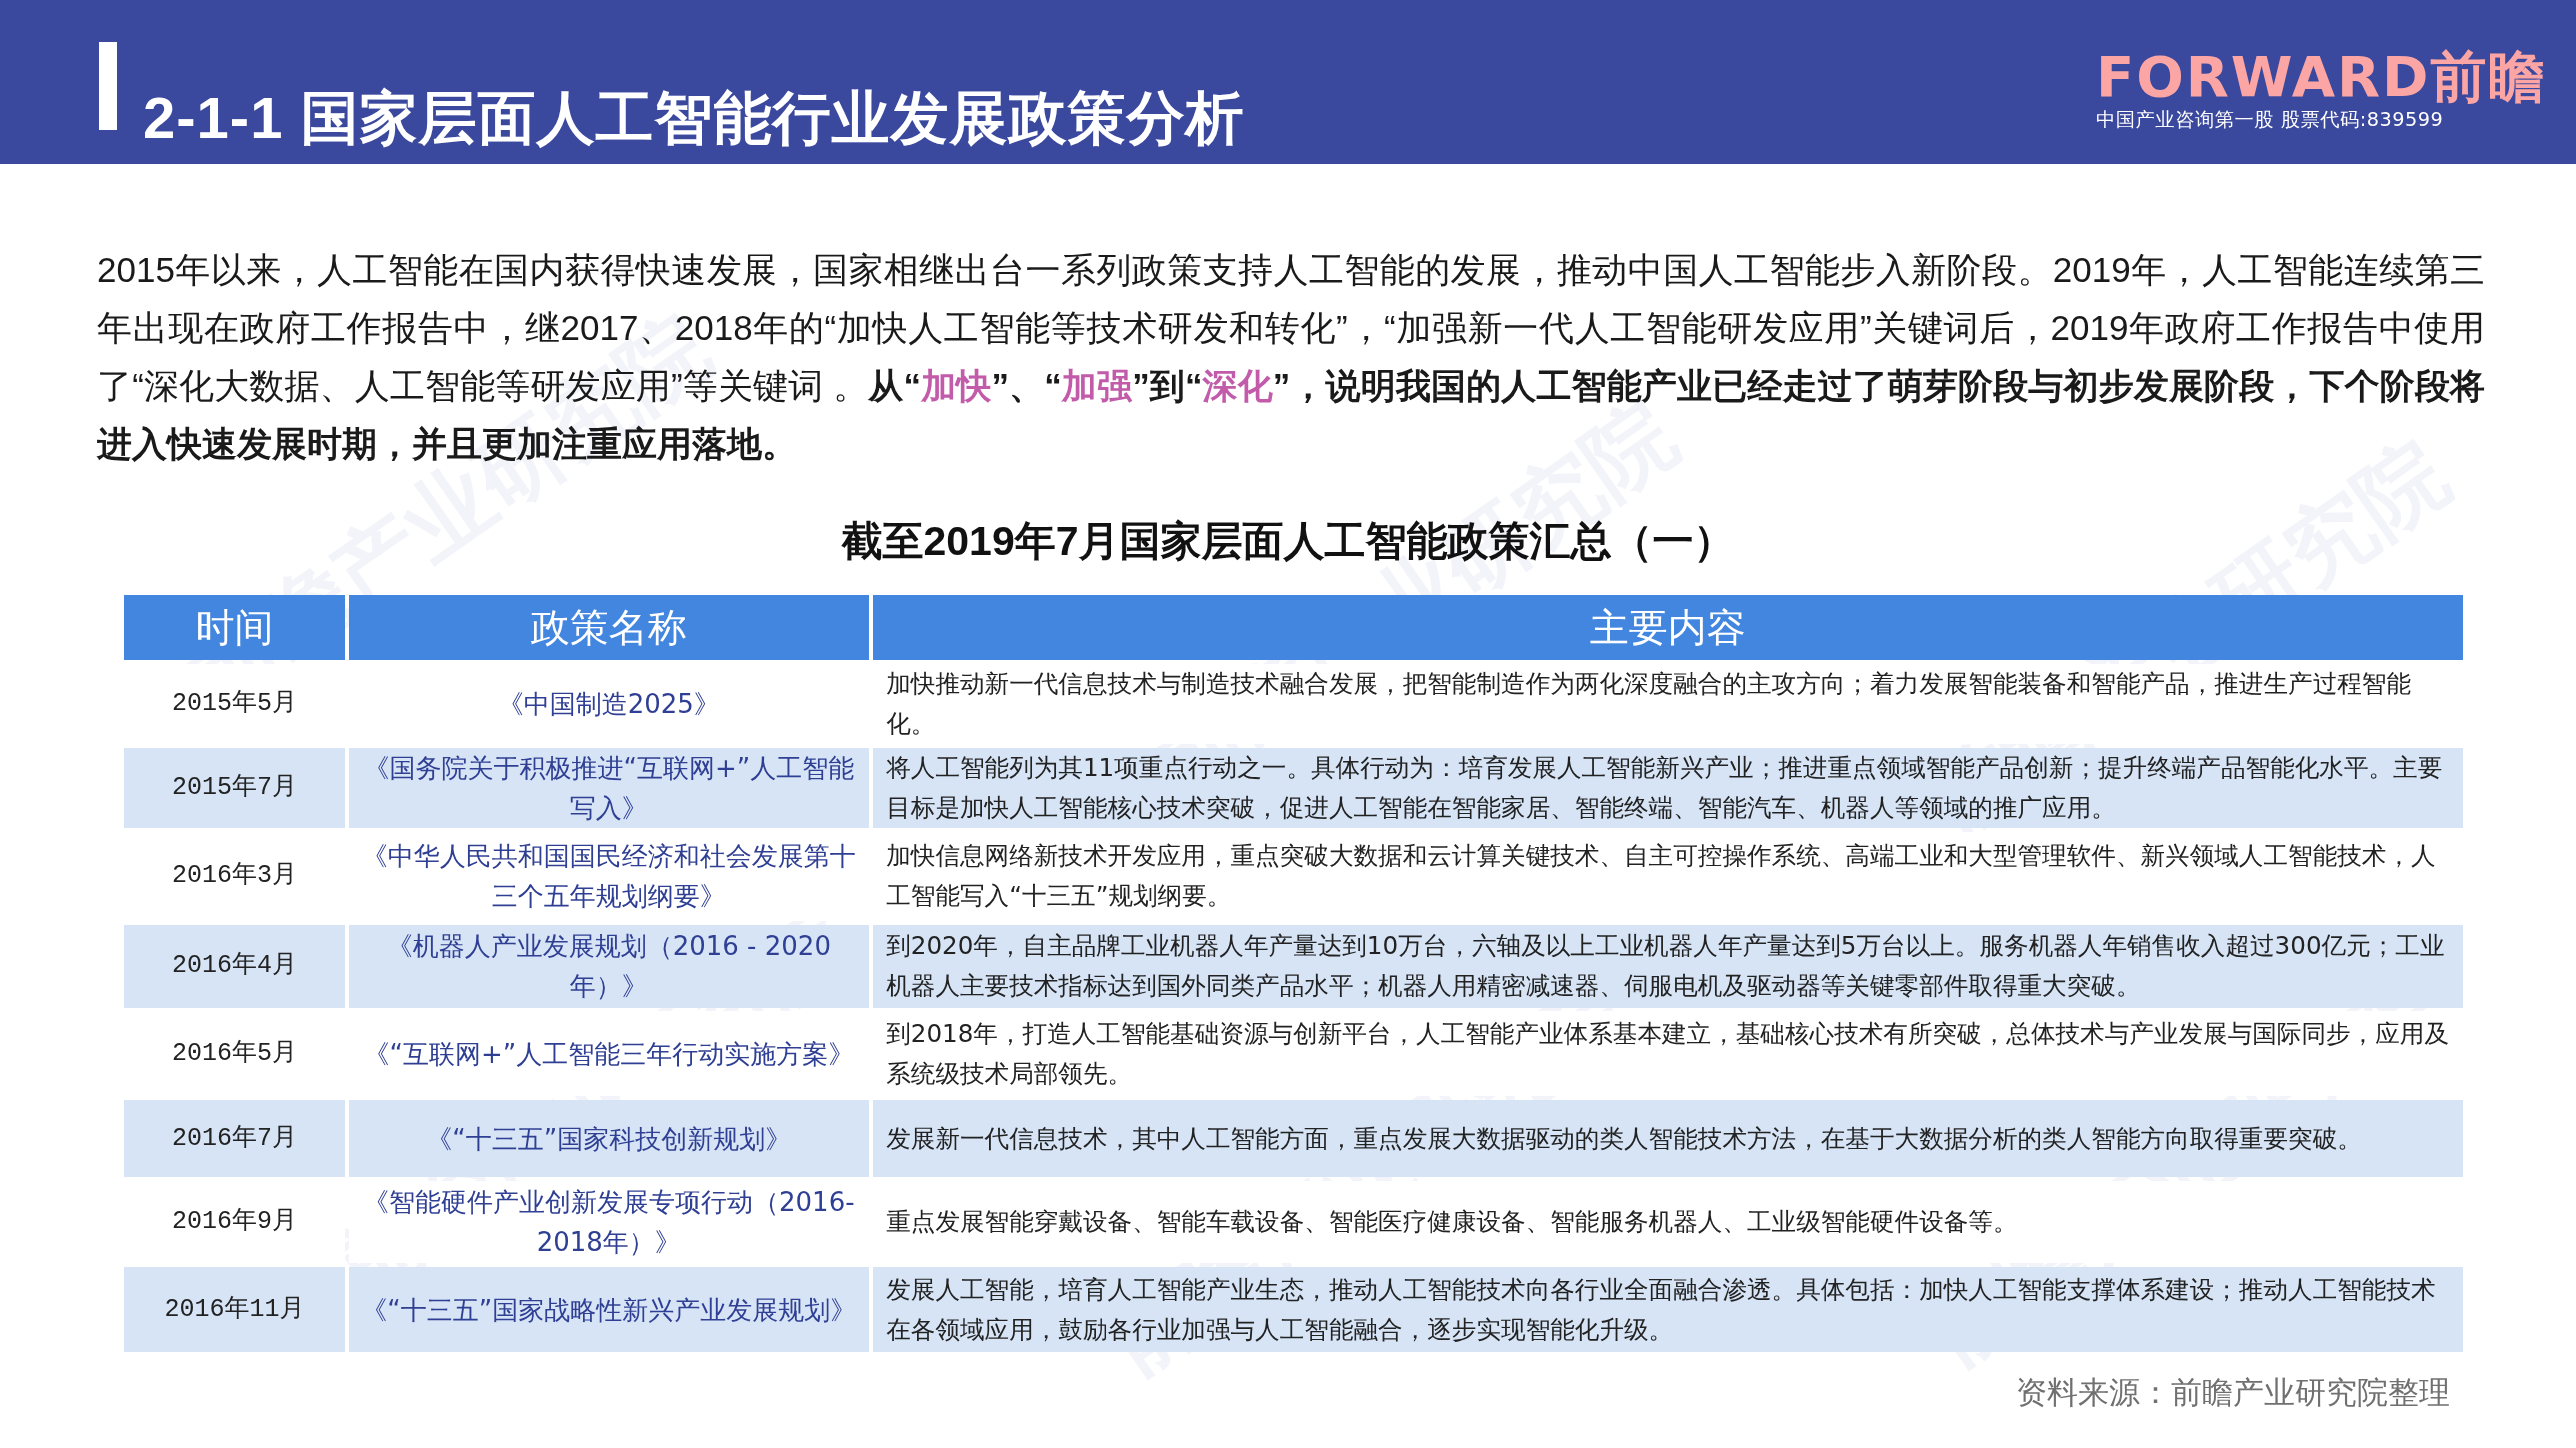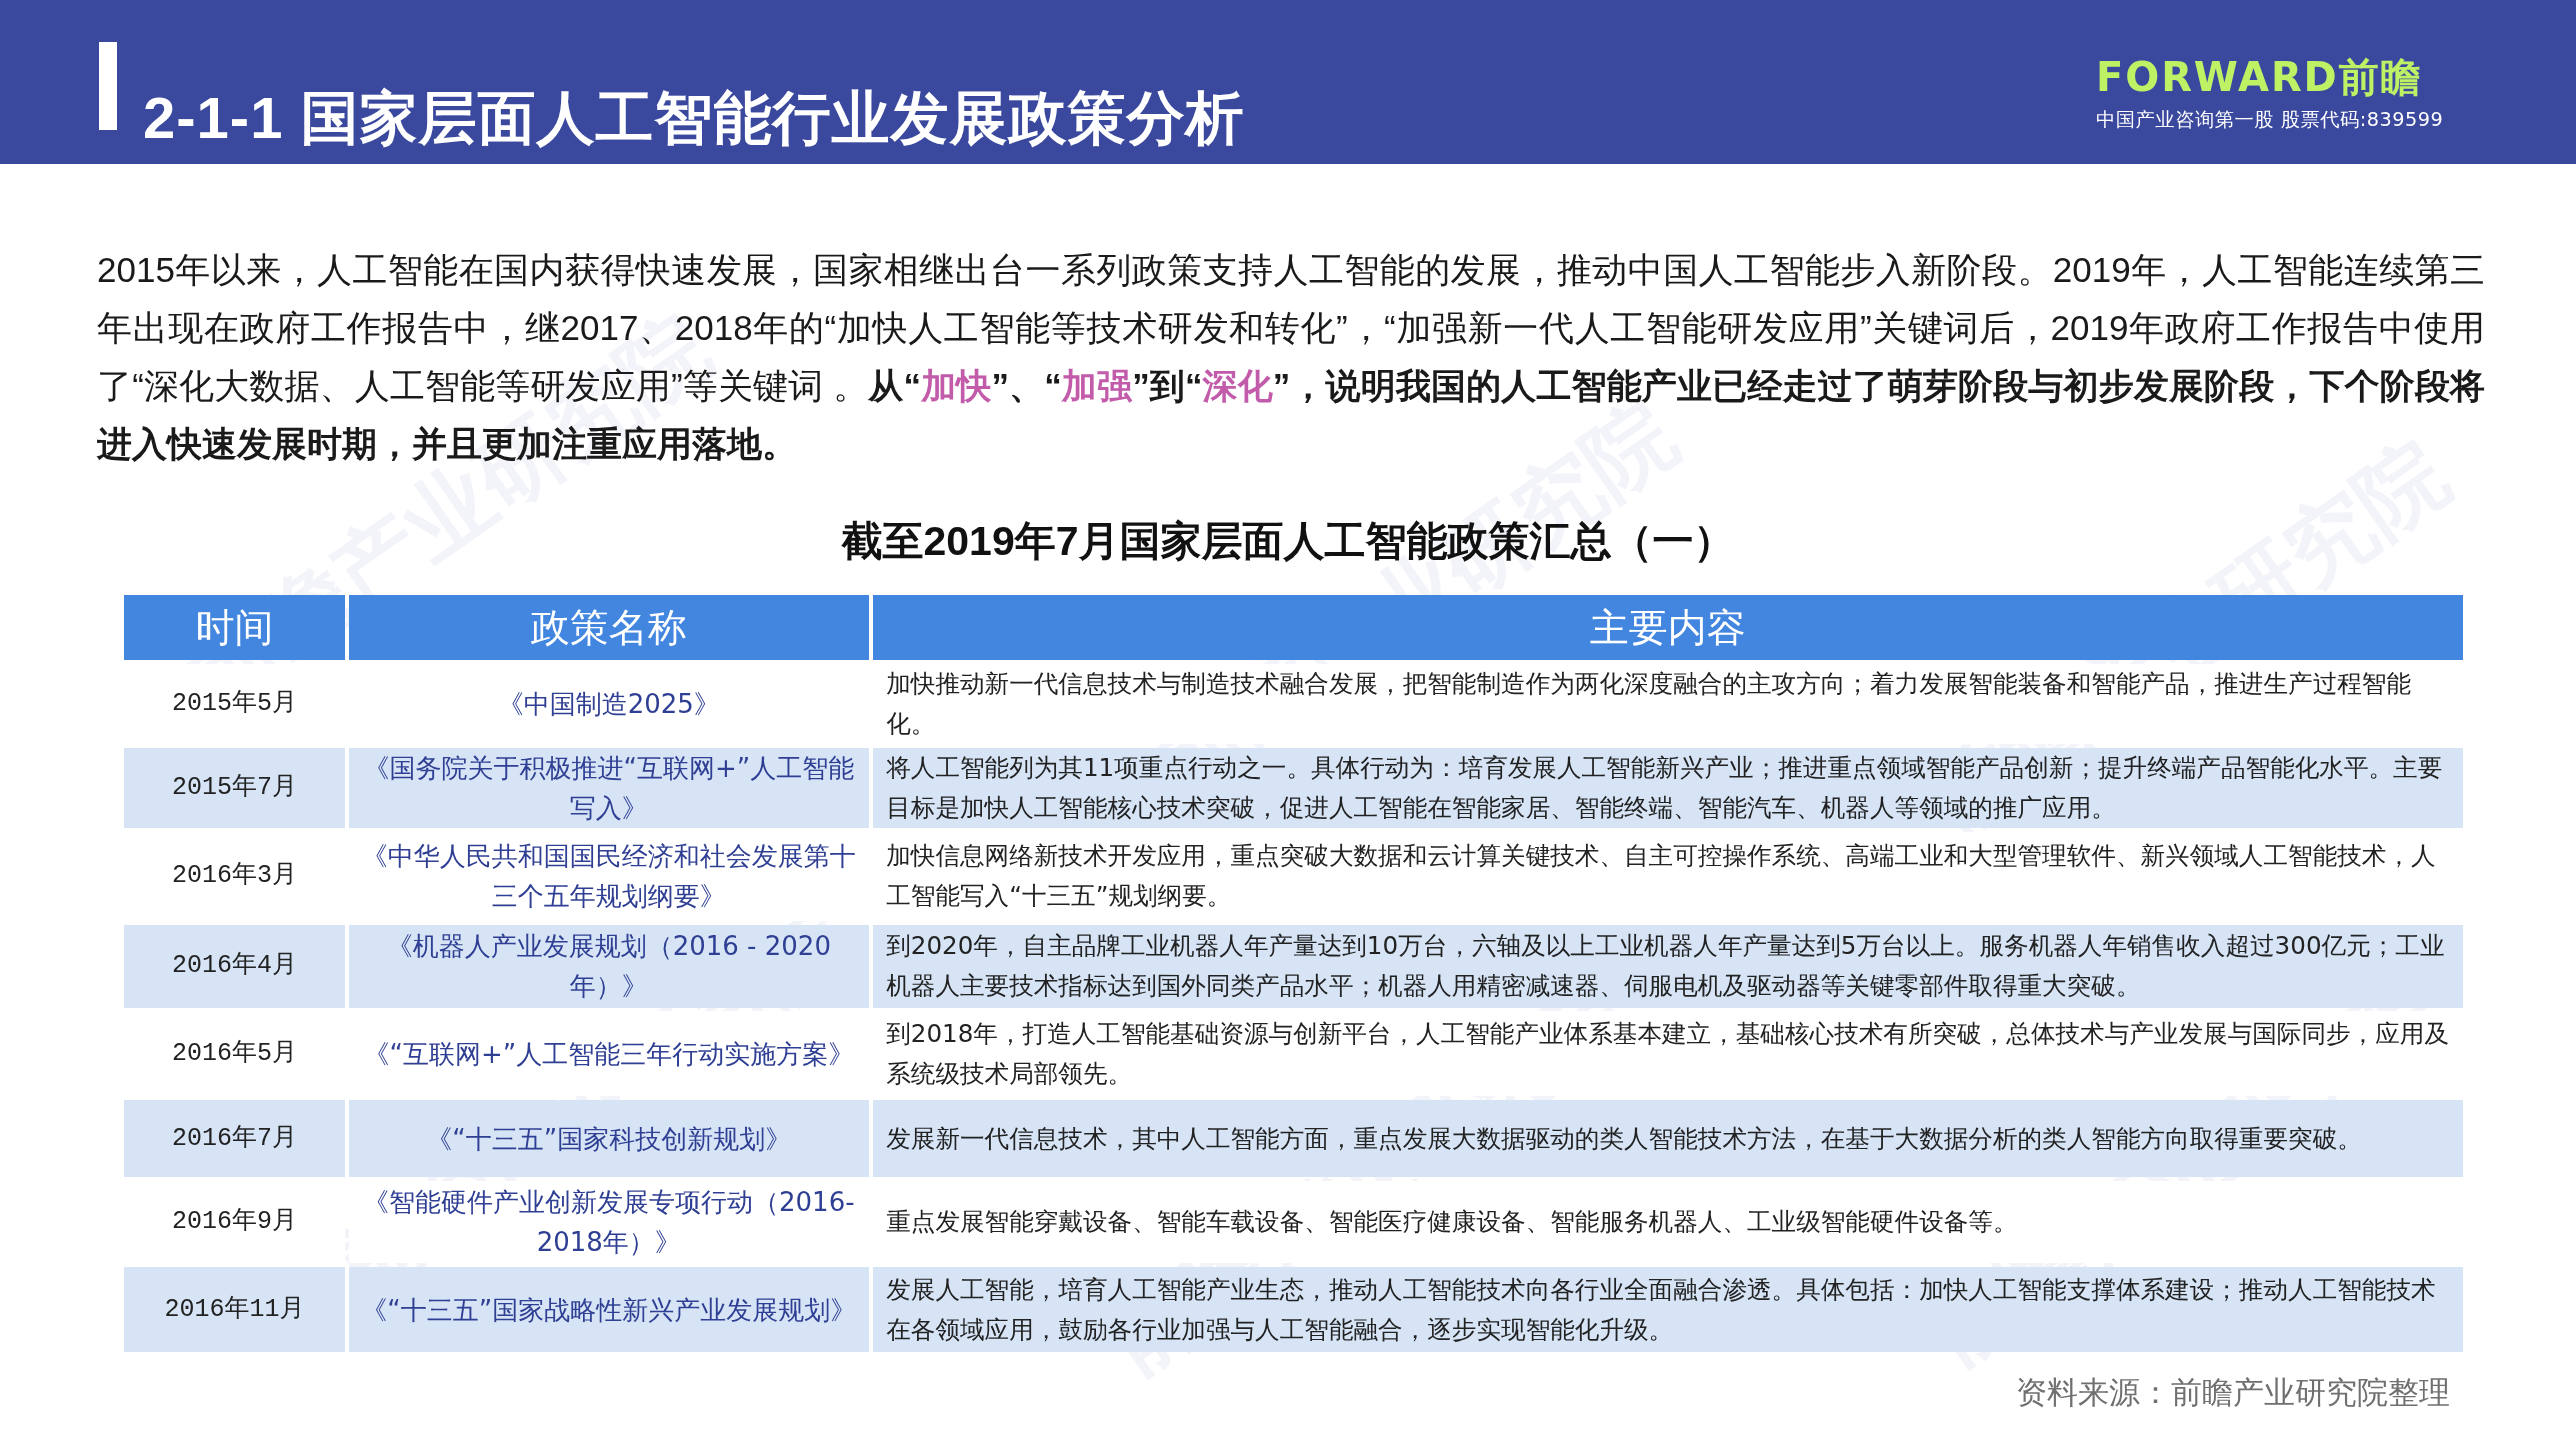--- a/index.html
+++ b/index.html
@@ -18,21 +18,21 @@
   }
   .header .title {
     position:absolute; left:143px; top:50px; font-size:58px; font-weight:bold;
     color:#ffffff; letter-spacing:1px; white-space:nowrap; line-height:77px;
     font-family:"Liberation Sans","DejaVu Sans",sans-serif;
     margin-top:29px;
   }
   .logo { position:absolute; left:2096px; top:50px; width:386px; }
   .logo .brand {
     font-family:"DejaVu Sans","Liberation Sans",sans-serif;
-    font-size:40px; font-weight:bold; color:#bef264; letter-spacing:1.9px; line-height:54px; white-space:nowrap;
+    font-size:56px; font-weight:bold; color:#fca5a5; letter-spacing:1.9px; line-height:54px; white-space:nowrap;
   }
   .logo .sub {
     font-size:19.3px; color:#fff; white-space:nowrap; margin-top:1.9px; letter-spacing:0.5px;
   }
 
   .watermark {
     position:absolute; color:rgba(58,72,158,0.06); font-size:87px; font-weight:bold;
     transform:rotate(-35deg); white-space:nowrap; pointer-events:none;
   }
 

